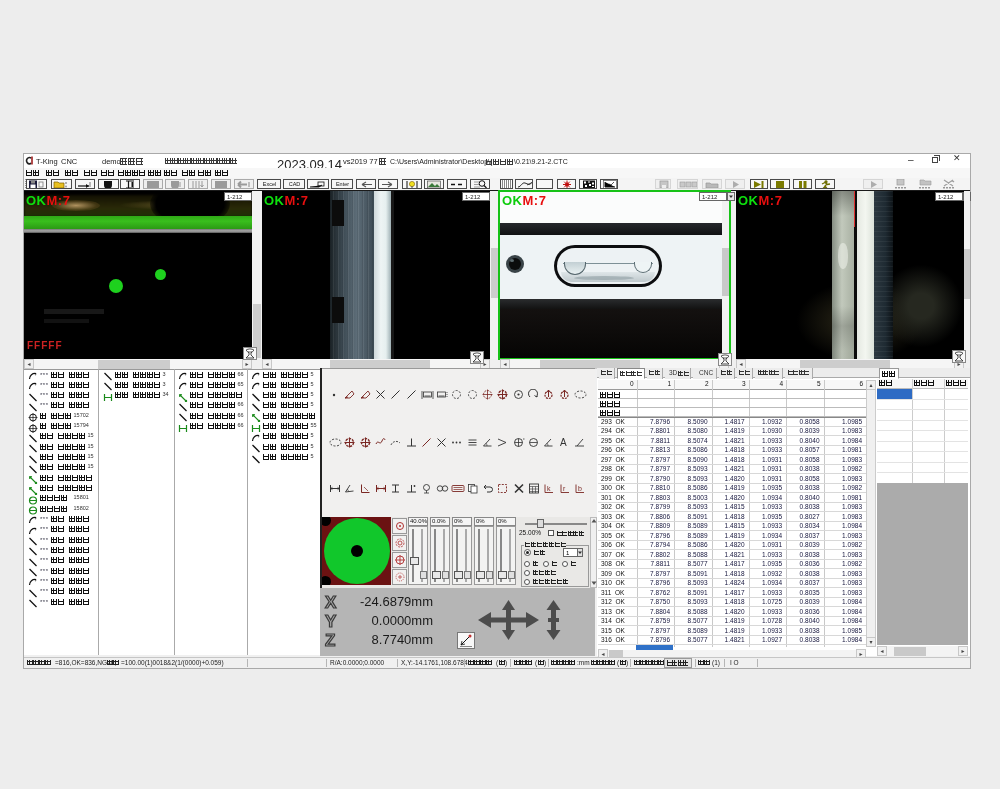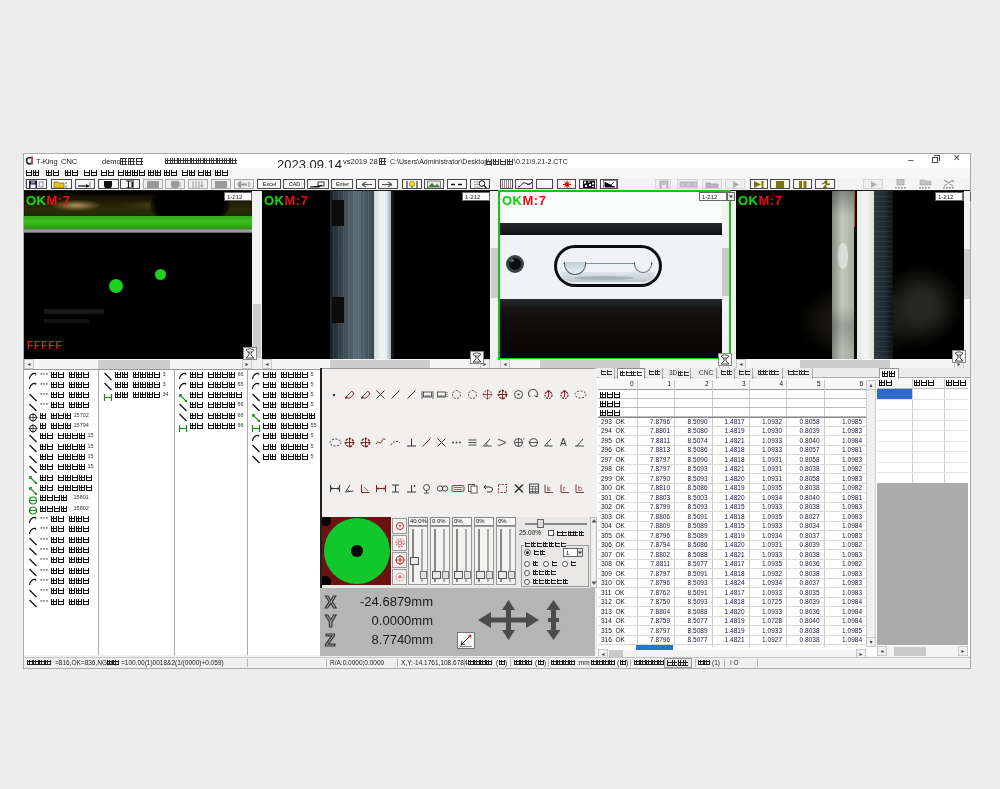--- a/index.html
+++ b/index.html
@@ -15,21 +15,21 @@
       <path d="M6.2 2.2 A2.8 3.2 0 1 0 6.2 7.2" fill="none" stroke="#222" stroke-width="1.6"></path>
       <rect x="6.2" y="0.5" width="1.6" height="8" fill="#a02020"></rect>
     </svg>
   </div>
 <div class="t" style="left:36px;top:157.5px;font-size:7.5px;color:#222;font-weight:normal;">T-King</div>
 <div class="t" style="left:61px;top:157.5px;font-size:7.5px;color:#222;font-weight:normal;">CNC</div>
 <div class="t" style="left:102px;top:157.5px;font-size:7.5px;color:#222;font-weight:normal;">demo</div>
 <div style="position:absolute;left:120px;top:158px"><i class="c" style="width:7px;height:7px;margin-right:1px;background-image:repeating-linear-gradient(90deg,#3a3a3a 0 0.9px,transparent 0.9px 2.5px),repeating-linear-gradient(0deg,#3a3a3a 0 0.9px,transparent 0.9px 3px)"></i><i class="c" style="width:7px;height:7px;margin-right:1px;background-image:repeating-linear-gradient(90deg,#3a3a3a 0 0.9px,transparent 0.9px 2.5px),repeating-linear-gradient(0deg,#3a3a3a 0 0.9px,transparent 0.9px 3px)"></i><i class="c" style="width:7px;height:7px;margin-right:1px;background-image:repeating-linear-gradient(90deg,#3a3a3a 0 0.9px,transparent 0.9px 2.5px),repeating-linear-gradient(0deg,#3a3a3a 0 0.9px,transparent 0.9px 3px)"></i></div>
 <div style="position:absolute;left:165px;top:157.5px"><i class="c" style="width:6.5px;height:6.5px;margin-right:0px;background-image:repeating-linear-gradient(90deg,#3a3a3a 0 0.9px,transparent 0.9px 2.5px),repeating-linear-gradient(0deg,#3a3a3a 0 0.9px,transparent 0.9px 3px)"></i><i class="c" style="width:6.5px;height:6.5px;margin-right:0px;background-image:repeating-linear-gradient(90deg,#3a3a3a 0 0.9px,transparent 0.9px 2.5px),repeating-linear-gradient(0deg,#3a3a3a 0 0.9px,transparent 0.9px 3px)"></i><i class="c" style="width:6.5px;height:6.5px;margin-right:0px;background-image:repeating-linear-gradient(90deg,#3a3a3a 0 0.9px,transparent 0.9px 2.5px),repeating-linear-gradient(0deg,#3a3a3a 0 0.9px,transparent 0.9px 3px)"></i><i class="c" style="width:6.5px;height:6.5px;margin-right:0px;background-image:repeating-linear-gradient(90deg,#3a3a3a 0 0.9px,transparent 0.9px 2.5px),repeating-linear-gradient(0deg,#3a3a3a 0 0.9px,transparent 0.9px 3px)"></i><i class="c" style="width:6.5px;height:6.5px;margin-right:0px;background-image:repeating-linear-gradient(90deg,#3a3a3a 0 0.9px,transparent 0.9px 2.5px),repeating-linear-gradient(0deg,#3a3a3a 0 0.9px,transparent 0.9px 3px)"></i><i class="c" style="width:6.5px;height:6.5px;margin-right:0px;background-image:repeating-linear-gradient(90deg,#3a3a3a 0 0.9px,transparent 0.9px 2.5px),repeating-linear-gradient(0deg,#3a3a3a 0 0.9px,transparent 0.9px 3px)"></i><i class="c" style="width:6.5px;height:6.5px;margin-right:0px;background-image:repeating-linear-gradient(90deg,#3a3a3a 0 0.9px,transparent 0.9px 2.5px),repeating-linear-gradient(0deg,#3a3a3a 0 0.9px,transparent 0.9px 3px)"></i><i class="c" style="width:6.5px;height:6.5px;margin-right:0px;background-image:repeating-linear-gradient(90deg,#3a3a3a 0 0.9px,transparent 0.9px 2.5px),repeating-linear-gradient(0deg,#3a3a3a 0 0.9px,transparent 0.9px 3px)"></i><i class="c" style="width:6.5px;height:6.5px;margin-right:0px;background-image:repeating-linear-gradient(90deg,#3a3a3a 0 0.9px,transparent 0.9px 2.5px),repeating-linear-gradient(0deg,#3a3a3a 0 0.9px,transparent 0.9px 3px)"></i><i class="c" style="width:6.5px;height:6.5px;margin-right:0px;background-image:repeating-linear-gradient(90deg,#3a3a3a 0 0.9px,transparent 0.9px 2.5px),repeating-linear-gradient(0deg,#3a3a3a 0 0.9px,transparent 0.9px 3px)"></i><i class="c" style="width:6.5px;height:6.5px;margin-right:0px;background-image:repeating-linear-gradient(90deg,#3a3a3a 0 0.9px,transparent 0.9px 2.5px),repeating-linear-gradient(0deg,#3a3a3a 0 0.9px,transparent 0.9px 3px)"></i></div>
 <div class="t" style="left:277px;top:157.5px;font-size:13px;color:#222;font-weight:normal;">2023.09.14</div>
-<div class="t" style="left:343px;top:157.5px;font-size:7.5px;color:#222;font-weight:normal;">vs2019 28</div>
+<div class="t" style="left:343px;top:157.5px;font-size:7.5px;color:#222;font-weight:normal;">vs2019 77</div>
 <div style="position:absolute;left:379px;top:158px"><i class="c" style="width:6.5px;height:6.5px;margin-right:1px;background-image:repeating-linear-gradient(90deg,#3a3a3a 0 0.9px,transparent 0.9px 2.5px),repeating-linear-gradient(0deg,#3a3a3a 0 0.9px,transparent 0.9px 3px)"></i></div>
 <div class="t" style="left:390px;top:158px;font-size:7px;color:#222;font-weight:normal;">C:\Users\Administrator\Desktop\(</div>
 <div style="position:absolute;left:486px;top:158.5px"><i class="c" style="width:6px;height:6px;margin-right:1px;background-image:repeating-linear-gradient(90deg,#3a3a3a 0 0.9px,transparent 0.9px 2.5px),repeating-linear-gradient(0deg,#3a3a3a 0 0.9px,transparent 0.9px 3px)"></i><i class="c" style="width:6px;height:6px;margin-right:1px;background-image:repeating-linear-gradient(90deg,#3a3a3a 0 0.9px,transparent 0.9px 2.5px),repeating-linear-gradient(0deg,#3a3a3a 0 0.9px,transparent 0.9px 3px)"></i><i class="c" style="width:6px;height:6px;margin-right:1px;background-image:repeating-linear-gradient(90deg,#3a3a3a 0 0.9px,transparent 0.9px 2.5px),repeating-linear-gradient(0deg,#3a3a3a 0 0.9px,transparent 0.9px 3px)"></i><i class="c" style="width:6px;height:6px;margin-right:1px;background-image:repeating-linear-gradient(90deg,#3a3a3a 0 0.9px,transparent 0.9px 2.5px),repeating-linear-gradient(0deg,#3a3a3a 0 0.9px,transparent 0.9px 3px)"></i></div>
 <div class="t" style="left:514px;top:158px;font-size:7px;color:#222;font-weight:normal;">\0.21\9.21-2.CTC</div>
 <div class="t" style="left:908px;top:155px;font-size:10px;color:#333;font-weight:normal;">–</div>
 <div style="position:absolute;left:932px;top:157px;width:6px;height:6px;border:1px solid #444"></div>
 <div style="position:absolute;left:934px;top:155px;width:6px;height:6px;border-top:1px solid #444;border-right:1px solid #444"></div>
 <div class="t" style="left:953px;top:154px;font-size:9px;color:#333;font-weight:normal;">✕</div>
 <div style="position:absolute;left:24px;top:168px;width:946px;height:10px;background:#f7f7f7"></div>
 <div style="position:absolute;left:26px;top:169.5px"><i class="c" style="width:6px;height:6px;margin-right:1px;background-image:repeating-linear-gradient(90deg,#111 0 0.9px,transparent 0.9px 2.5px),repeating-linear-gradient(0deg,#111 0 0.9px,transparent 0.9px 3px)"></i><i class="c" style="width:6px;height:6px;margin-right:1px;background-image:repeating-linear-gradient(90deg,#111 0 0.9px,transparent 0.9px 2.5px),repeating-linear-gradient(0deg,#111 0 0.9px,transparent 0.9px 3px)"></i></div>

